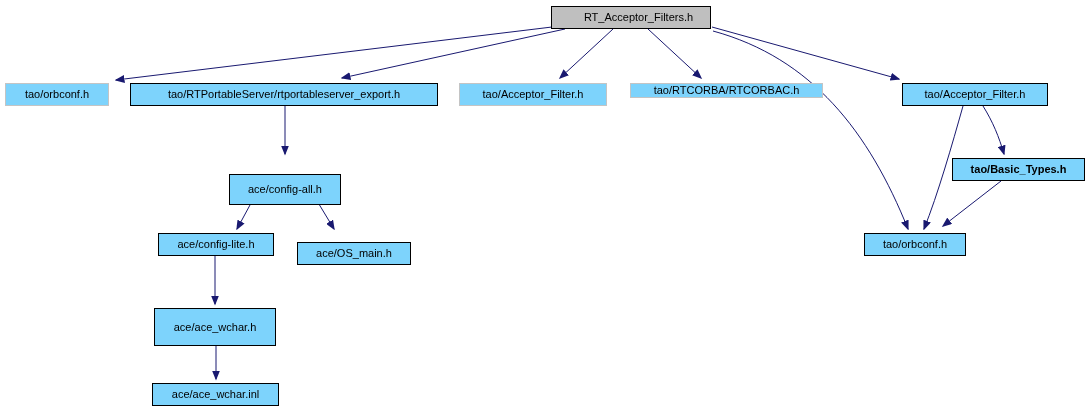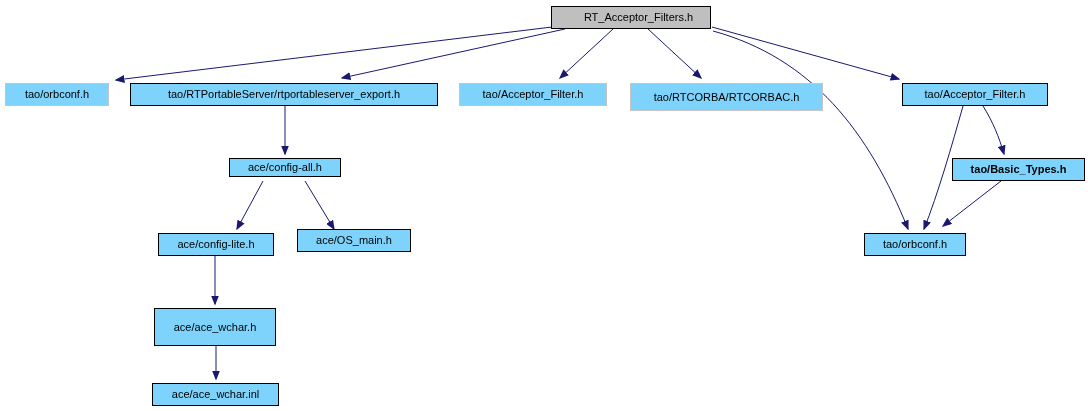--- a/index.html
+++ b/index.html
@@ -55,29 +55,29 @@
   </svg>
 
   <div class="node root" style="left:551px;top:6px;width:160px;height:23px;padding-left:15px;">RT_Acceptor_Filters.h</div>
 
   <div class="node gray" style="left:5px;top:83px;width:104px;height:23px;">tao/orbconf.h</div>
 
   <div class="node" style="left:130px;top:83px;width:308px;height:23px;">tao/RTPortableServer/rtportableserver_export.h</div>
 
   <div class="node gray" style="left:459px;top:83px;width:148px;height:23px;">tao/Acceptor_Filter.h</div>
 
-  <div class="node gray" style="left:630px;top:83px;width:193px;height:28px;">tao/RTCORBA/RTCORBAC.h</div>
+  <div class="node gray" style="left:630px;top:83px;width:193px;height:15px;">tao/RTCORBA/RTCORBAC.h</div>
 
   <div class="node" style="left:902px;top:83px;width:146px;height:23px;">tao/Acceptor_Filter.h</div>
 
-  <div class="node" style="left:229px;top:158px;width:112px;height:19px;">ace/config-all.h</div>
+  <div class="node" style="left:229px;top:174px;width:112px;height:31px;">ace/config-all.h</div>
 
   <div class="node" style="left:158px;top:233px;width:116px;height:23px;">ace/config-lite.h</div>
 
-  <div class="node" style="left:297px;top:229px;width:114px;height:23px;">ace/OS_main.h</div>
+  <div class="node" style="left:297px;top:242px;width:114px;height:23px;">ace/OS_main.h</div>
 
   <div class="node" style="left:154px;top:308px;width:122px;height:38px;">ace/ace_wchar.h</div>
 
   <div class="node" style="left:152px;top:383px;width:127px;height:23px;">ace/ace_wchar.inl</div>
 
   <div class="node" style="left:952px;top:158px;width:133px;height:23px;font-weight:bold;">tao/Basic_Types.h</div>
 
   <div class="node" style="left:864px;top:233px;width:102px;height:23px;">tao/orbconf.h</div>
 
 </div>

